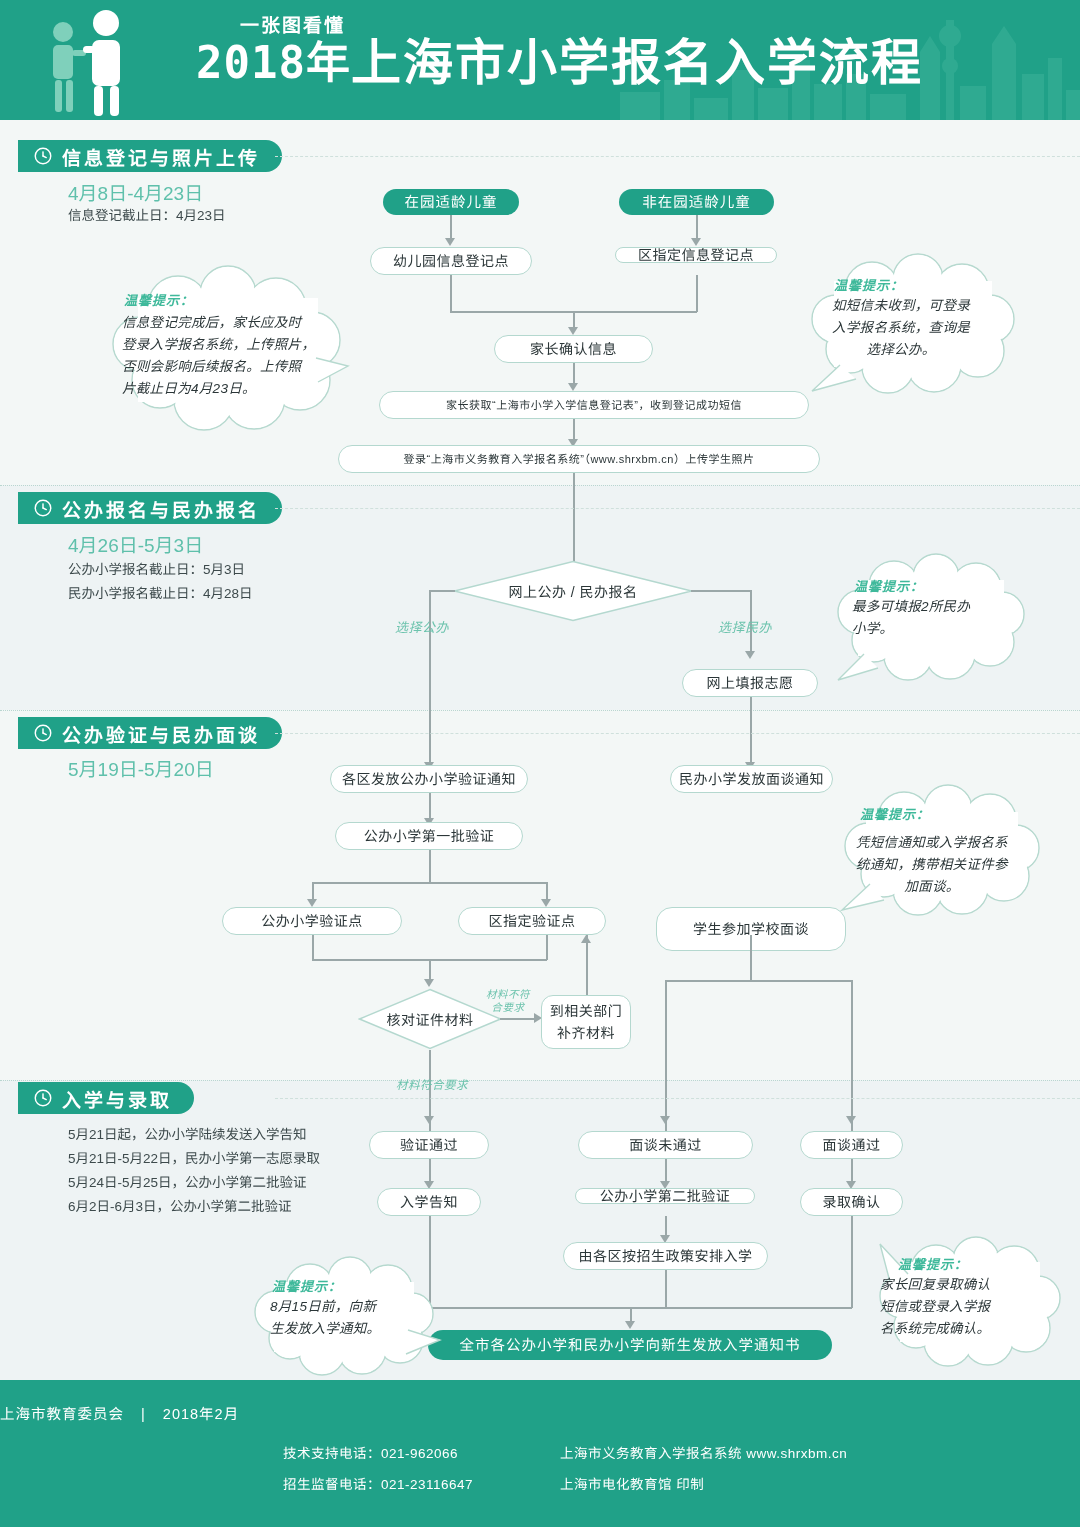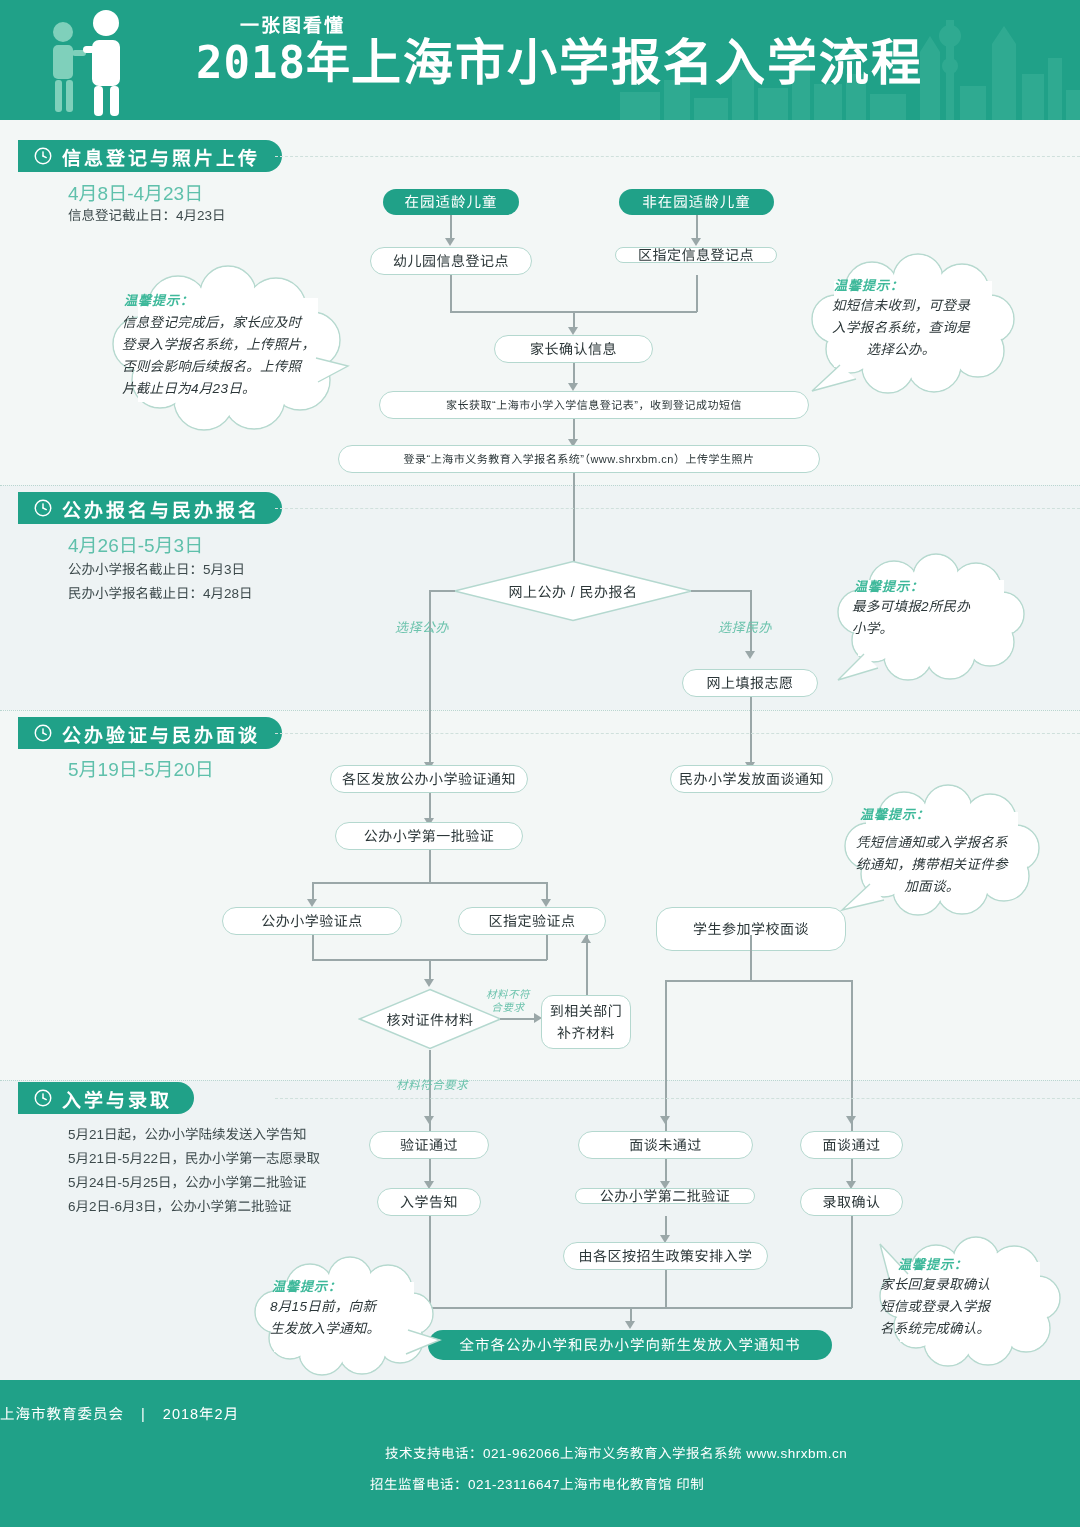--- a/index.html
+++ b/index.html
@@ -164,21 +164,21 @@
     background: #20a188; color: #ffffff;
   }
   .f-top {
     position: absolute; top: 22px; width: 100%; text-align: left;
     font-size: 14.5px; letter-spacing: 1px;
   }
   .f-grid {
     position: absolute; top: 62px; left: 0; width: 100%;
   }
   .f-row { display: flex; margin-bottom: 11px; }
-  .f-c1 { width: 560px; text-align: right; padding-left: 283px; font-size: 13.5px; letter-spacing: 0.5px; }
+  .f-c1 { width: 560px; text-align: left; padding-left: 283px; font-size: 13.5px; letter-spacing: 0.5px; }
   .f-c2 { font-size: 13.5px; letter-spacing: 0.5px; }
 </style>
 </head>
 <body>
 
 <div id="page">
 
   <div class="band band-alt" style="top:485px;height:225px;"></div>
   <div class="band band-alt" style="top:1080px;height:300px;"></div>
   <div class="band-sep" style="top:485px;"></div>

